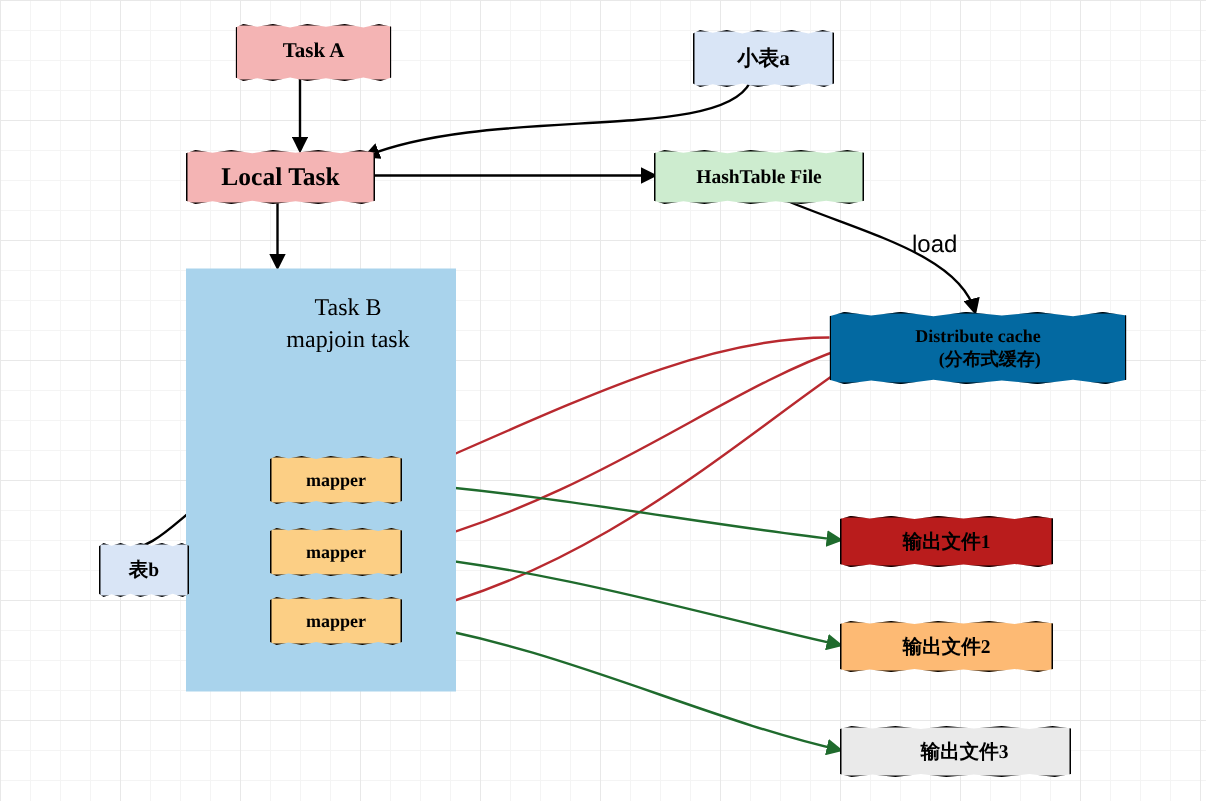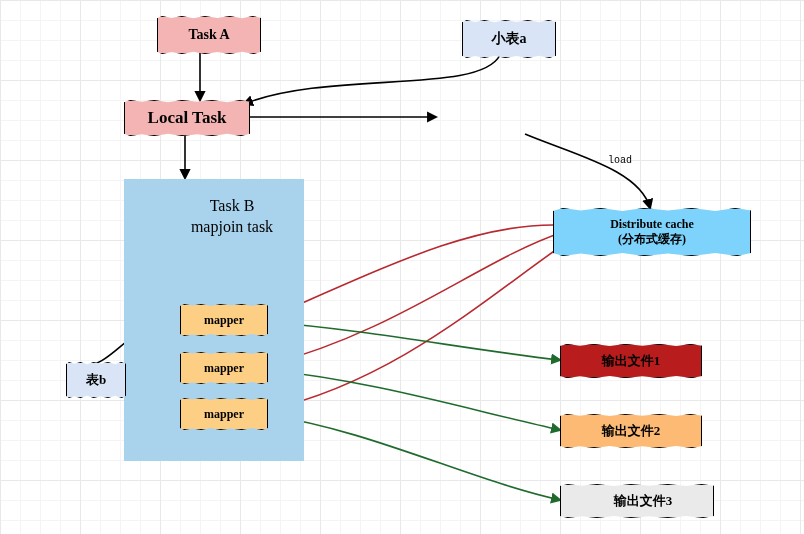--- a/index.html
+++ b/index.html
@@ -65,43 +65,46 @@
   </div>
 
   <div class="box torn" style="left:157px;top:16px;width:102px;height:36px;background:#f4b4b4;font-size:14px;">
     <span>Task A</span>
   </div>
 
   <div class="box torn" style="left:124px;top:100px;width:124px;height:34px;background:#f4b4b4;font-size:17px;">
     <span>Local Task</span>
   </div>
 
+  <div class="box torn" style="left:436px;top:100px;width:138px;height:34px;background:#cdeccf;font-size:13px;">
+    <span>HashTable File</span>
+  </div>
 
-  <span class="label" style="left:608px;top:155px;font-family:Liberation Mono, monospace;font-size:10px;">load</span>
+  <span class="label" style="left:608px;top:155px;font-family:Liberation Sans, sans-serif;font-size:16px;">load</span>
 
   <div class="box" style="left:124px;top:179px;width:180px;height:282px;background:#a9d3ec;border:none;">
   </div>
   <div class="label" style="left:172px;top:196px;width:120px;text-align:center;font-size:16px;line-height:1.3;white-space:pre;">Task B
 mapjoin task</div>
 
   <div class="box torn" style="left:180px;top:304px;width:86px;height:30px;background:#fccf85;font-size:12px;">
     <span>mapper</span>
   </div>
   <div class="box torn" style="left:180px;top:352px;width:86px;height:30px;background:#fccf85;font-size:12px;">
     <span>mapper</span>
   </div>
   <div class="box torn" style="left:180px;top:398px;width:86px;height:30px;background:#fccf85;font-size:12px;">
     <span>mapper</span>
   </div>
 
   <div class="box torn" style="left:19px;top:362px;width:58px;height:34px;background:#d9e5f6;font-size:13px;margin-left:47px;">
     <span>表b</span>
   </div>
 
-  <div class="box torn" style="left:553px;top:208px;width:196px;height:46px;background:#7dd3fc;font-size:12px;line-height:1.25;">
+  <div class="box torn" style="left:553px;top:208px;width:196px;height:46px;background:#0369a1;font-size:12px;line-height:1.25;text-align:right;">
     <span>Distribute cache
 (分布式缓存)</span>
   </div>
 
   <div class="box torn" style="left:560px;top:344px;width:140px;height:32px;background:#b91c1c;font-size:13px;">
     <span>输出文件1</span>
   </div>
   <div class="box torn" style="left:560px;top:414px;width:140px;height:32px;background:#fdba74;font-size:13px;">
     <span>输出文件2</span>
   </div>

